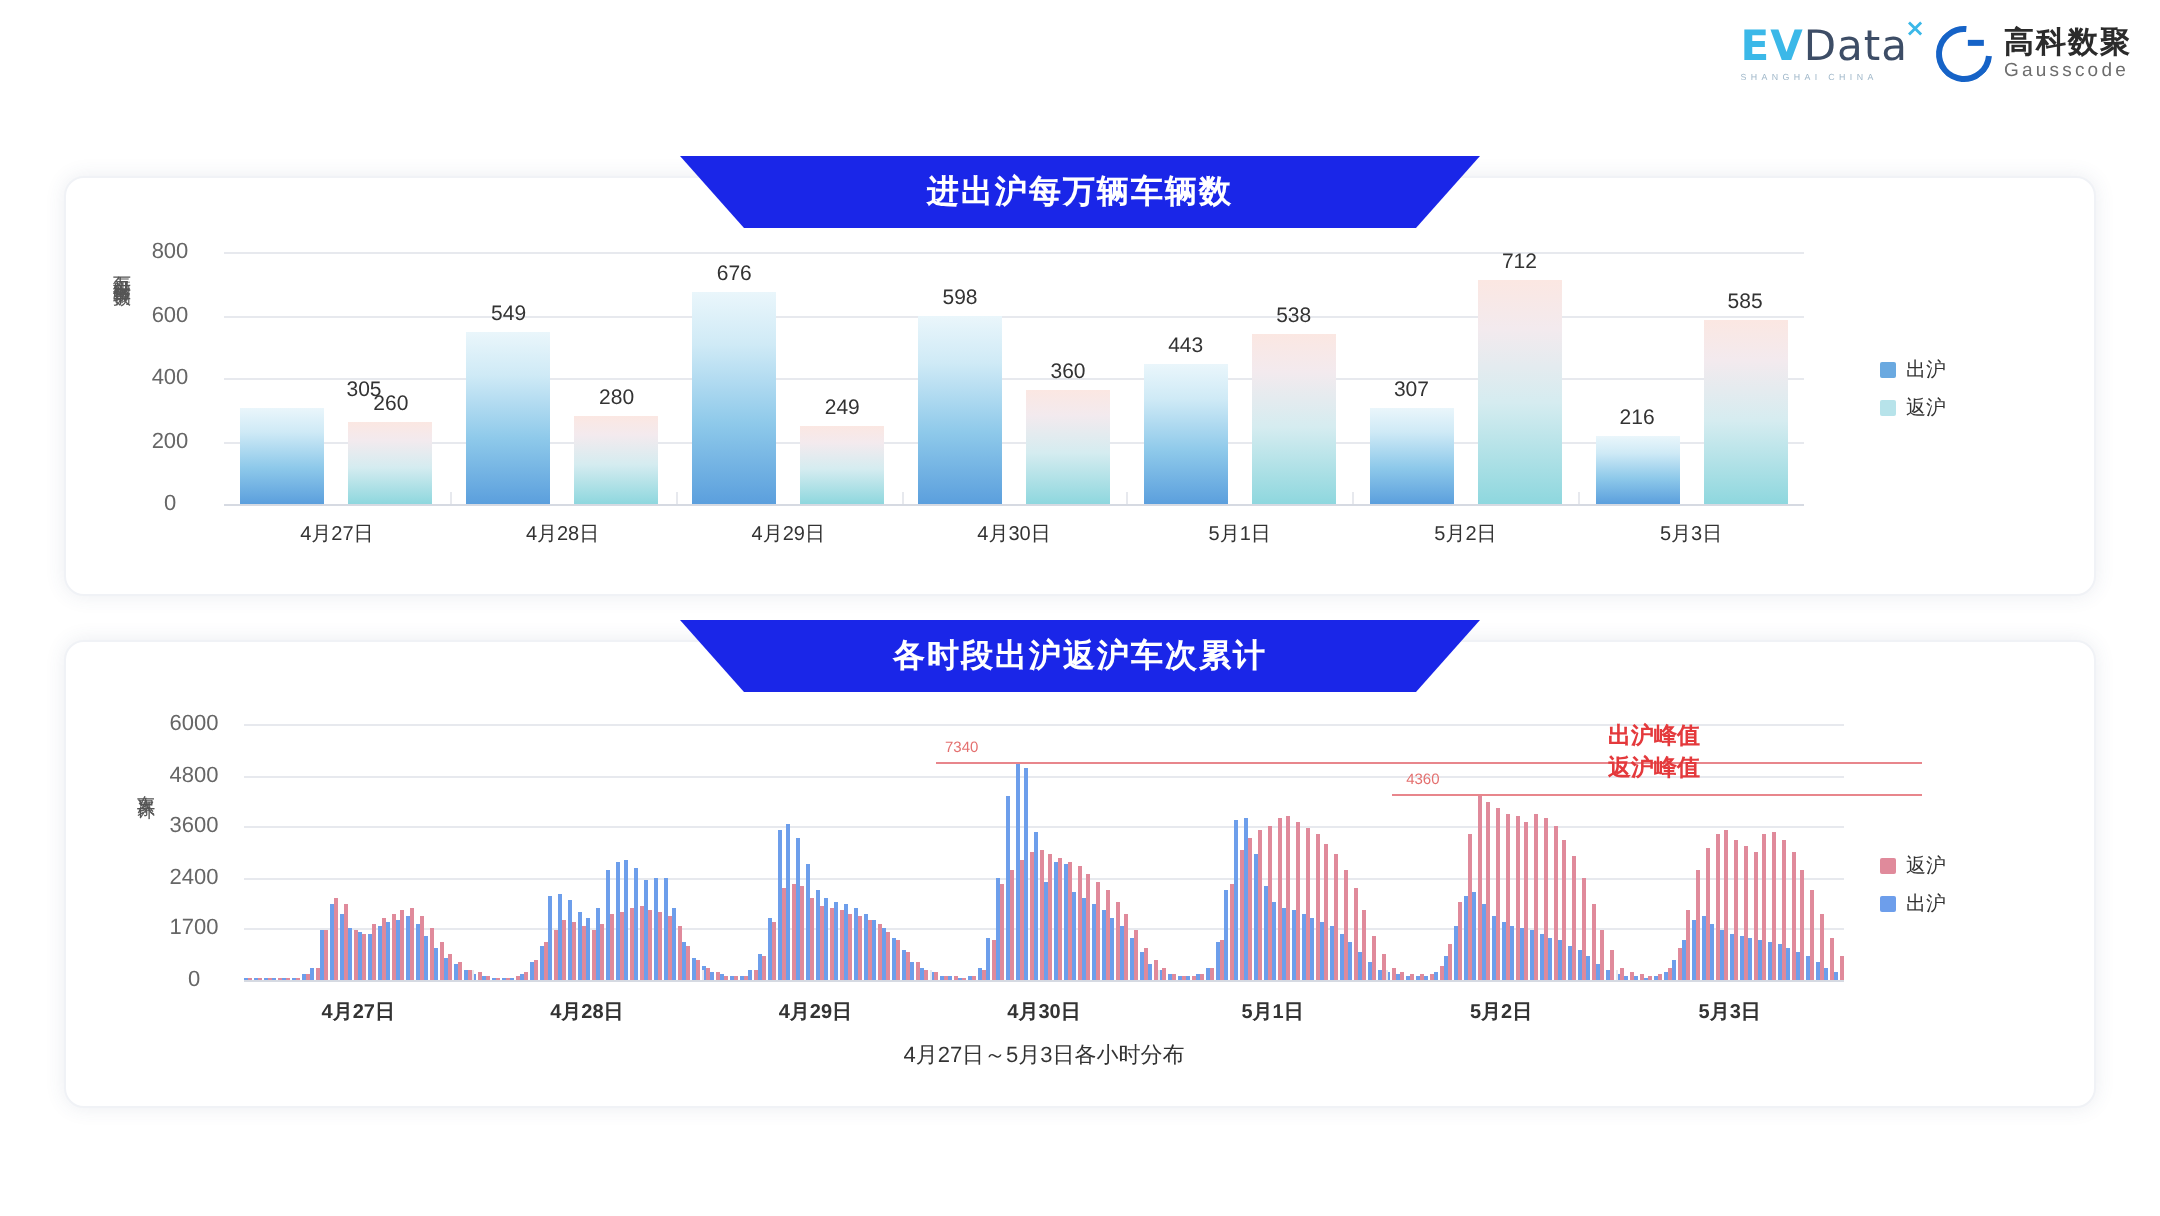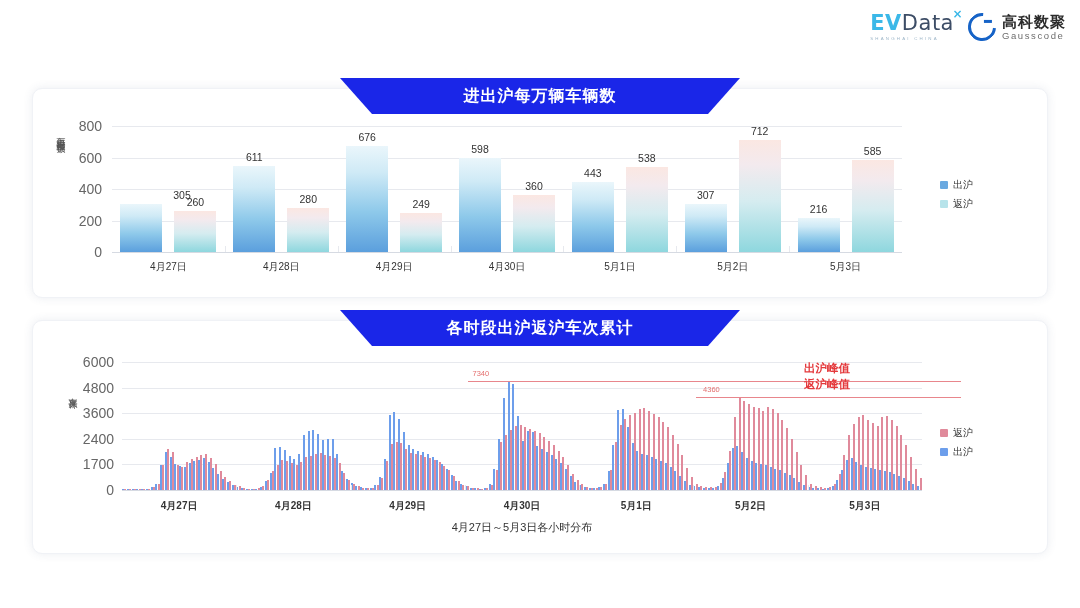--- a/index.html
+++ b/index.html
@@ -68,22 +68,22 @@
   #ribbon-1{top:78px;}
   #ribbon-2{top:310px;}
 
   
   .plot{position:absolute;}
   .axis-label-y{
     position:absolute;font-size:9px;color:#555;
     writing-mode:vertical-rl;letter-spacing:1px;
   }
   .ytick{
-    position:absolute;right:0;font-size:14px;color:#666;
-    transform:translateY(-50%);text-align:right;width:34px;
+    position:absolute;right:0;font-size:11px;color:#666;
+    transform:translateY(-50%);text-align:center;width:34px;
   }
   .gridline{position:absolute;height:1px;background:#e7e9ee;}
   .xaxis{position:absolute;height:1px;background:#d6dae2;}
   .xtick{
     position:absolute;font-size:10px;color:#333;transform:translateX(-50%);
     white-space:nowrap;
   }
   .xsep{position:absolute;width:1px;background:#e7e9ee;}
 
   
@@ -160,21 +160,21 @@
     <div class="ytick" style="left: -44px; top: 0px;">800</div>
     <div class="xaxis" style="left: 0px; top: 126px; width: 790px;"></div>
     <div class="xtick" style="left: 56.4286px; top: 134px;">4月27日</div>
     <div class="bar1 out" style="left: 8.42857px; width: 42px; height: 48.0375px;"></div>
     <div class="barlabel" style="left: 34px; top: 62.9625px; margin-left: 36px;">305</div>
     <div class="bar1 ret" style="left: 62.4286px; width: 42px; height: 40.95px;"></div>
     <div class="barlabel" style="left: 83.4286px; top: 70.05px;">260</div>
     <div class="xsep" style="left: 112.857px; top: 120px; height: 6px;"></div>
     <div class="xtick" style="left: 169.286px; top: 134px;">4月28日</div>
     <div class="bar1 out" style="left: 121.286px; width: 42px; height: 86.4675px;"></div>
-    <div class="barlabel" style="left: 142.286px; top: 24.5325px;">611</div>
+    <div class="barlabel" style="left: 142.286px; top: 24.5325px;">549</div>
     <div class="bar1 ret" style="left: 175.286px; width: 42px; height: 44.1px;"></div>
     <div class="barlabel" style="left: 196.286px; top: 66.9px; text-align: right;">280</div>
     <div class="xsep" style="left: 225.714px; top: 120px; height: 6px;"></div>
     <div class="xtick" style="left: 282.143px; top: 134px;">4月29日</div>
     <div class="bar1 out" style="left: 234.143px; width: 42px; height: 106.47px;"></div>
     <div class="barlabel" style="left: 255.143px; top: 4.53px;">676</div>
     <div class="bar1 ret" style="left: 288.143px; width: 42px; height: 39.2175px;"></div>
     <div class="barlabel" style="left: 309.143px; top: 71.7825px;">249</div>
     <div class="xsep" style="left: 338.571px; top: 120px; height: 6px;"></div>
     <div class="xtick" style="left: 395px; top: 134px;">4月30日</div>

